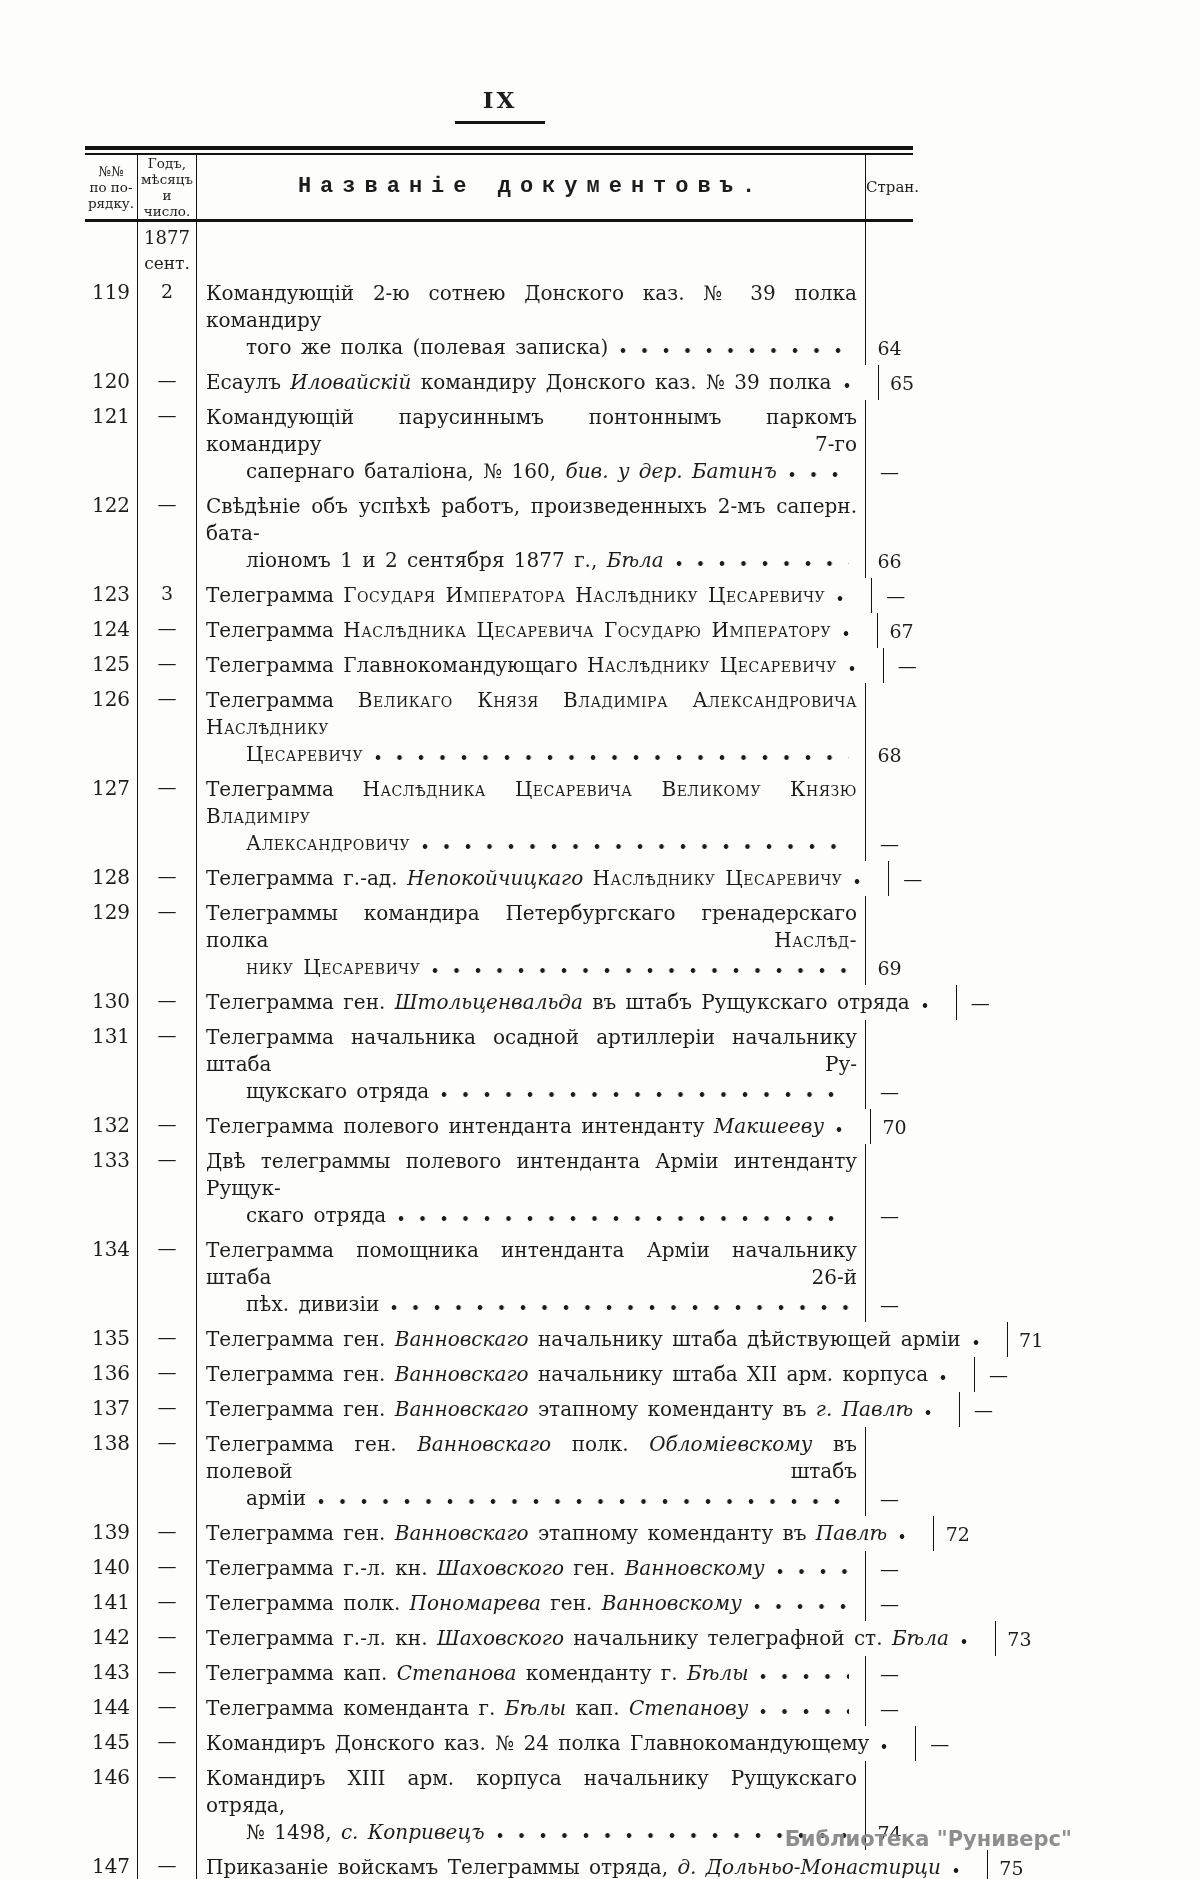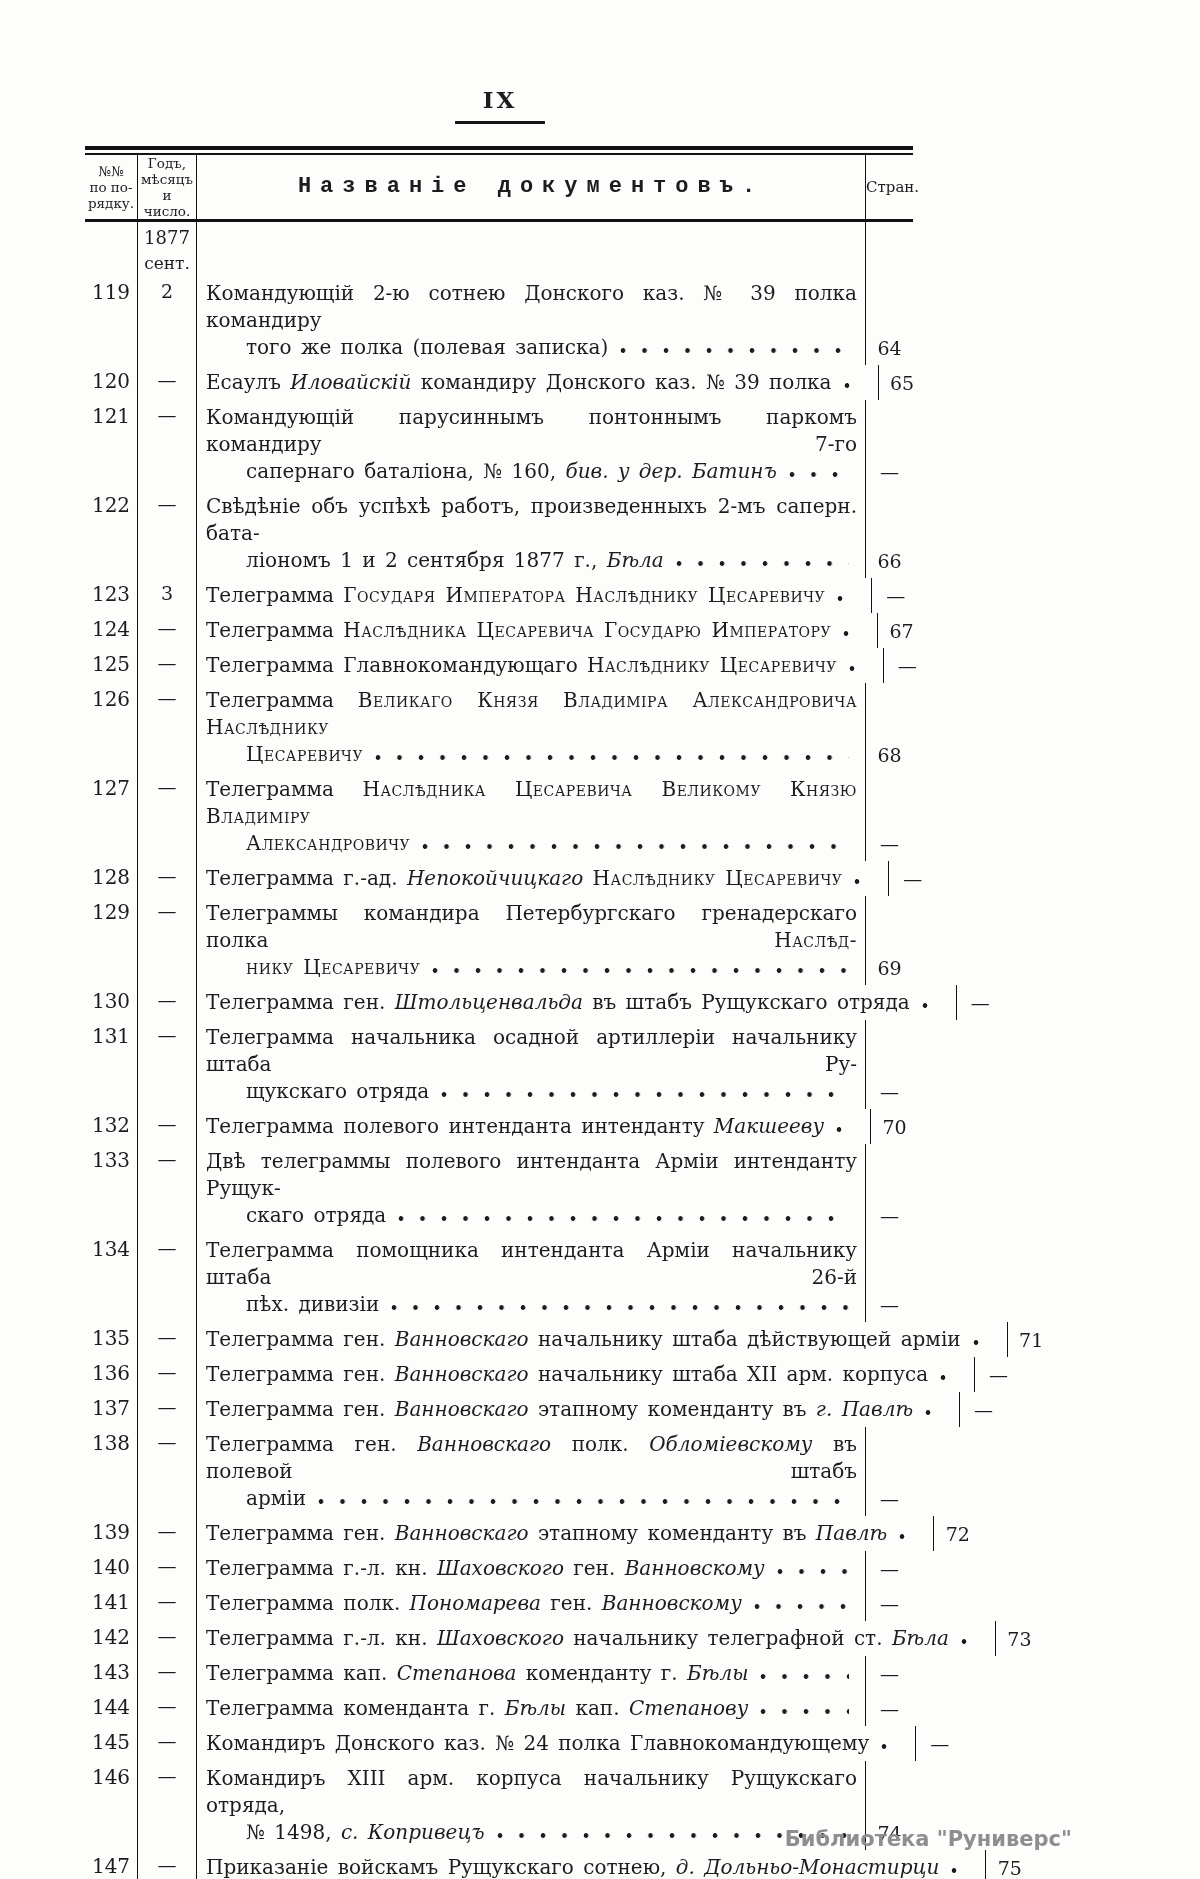--- a/index.html
+++ b/index.html
@@ -446,21 +446,21 @@
                 <span class="leader"></span>
               </div>
             </div>
             <div class="c4 cell-page">74</div>
           </div>
           <div class="row">
             <div class="c1 cell-num">147</div>
             <div class="c2 cell-date">—</div>
             <div class="c3 cell-title">
               <div class="line line-last">
-                <span class="ltext"><span>Приказаніе войскамъ Рущукскаго сотнею, </span><span class="it ">д. Дольньо-Монастирци</span></span>
+                <span class="ltext"><span>Приказаніе войскамъ Телеграммы отряда, </span><span class="it ">д. Дольньо-Монастирци</span></span>
                 <span class="leader"></span>
               </div>
             </div>
             <div class="c4 cell-page">75</div>
           </div>
         </div>
     </div>
 
   </div>
   <div class="footer">Библиотека "Руниверс"</div>

